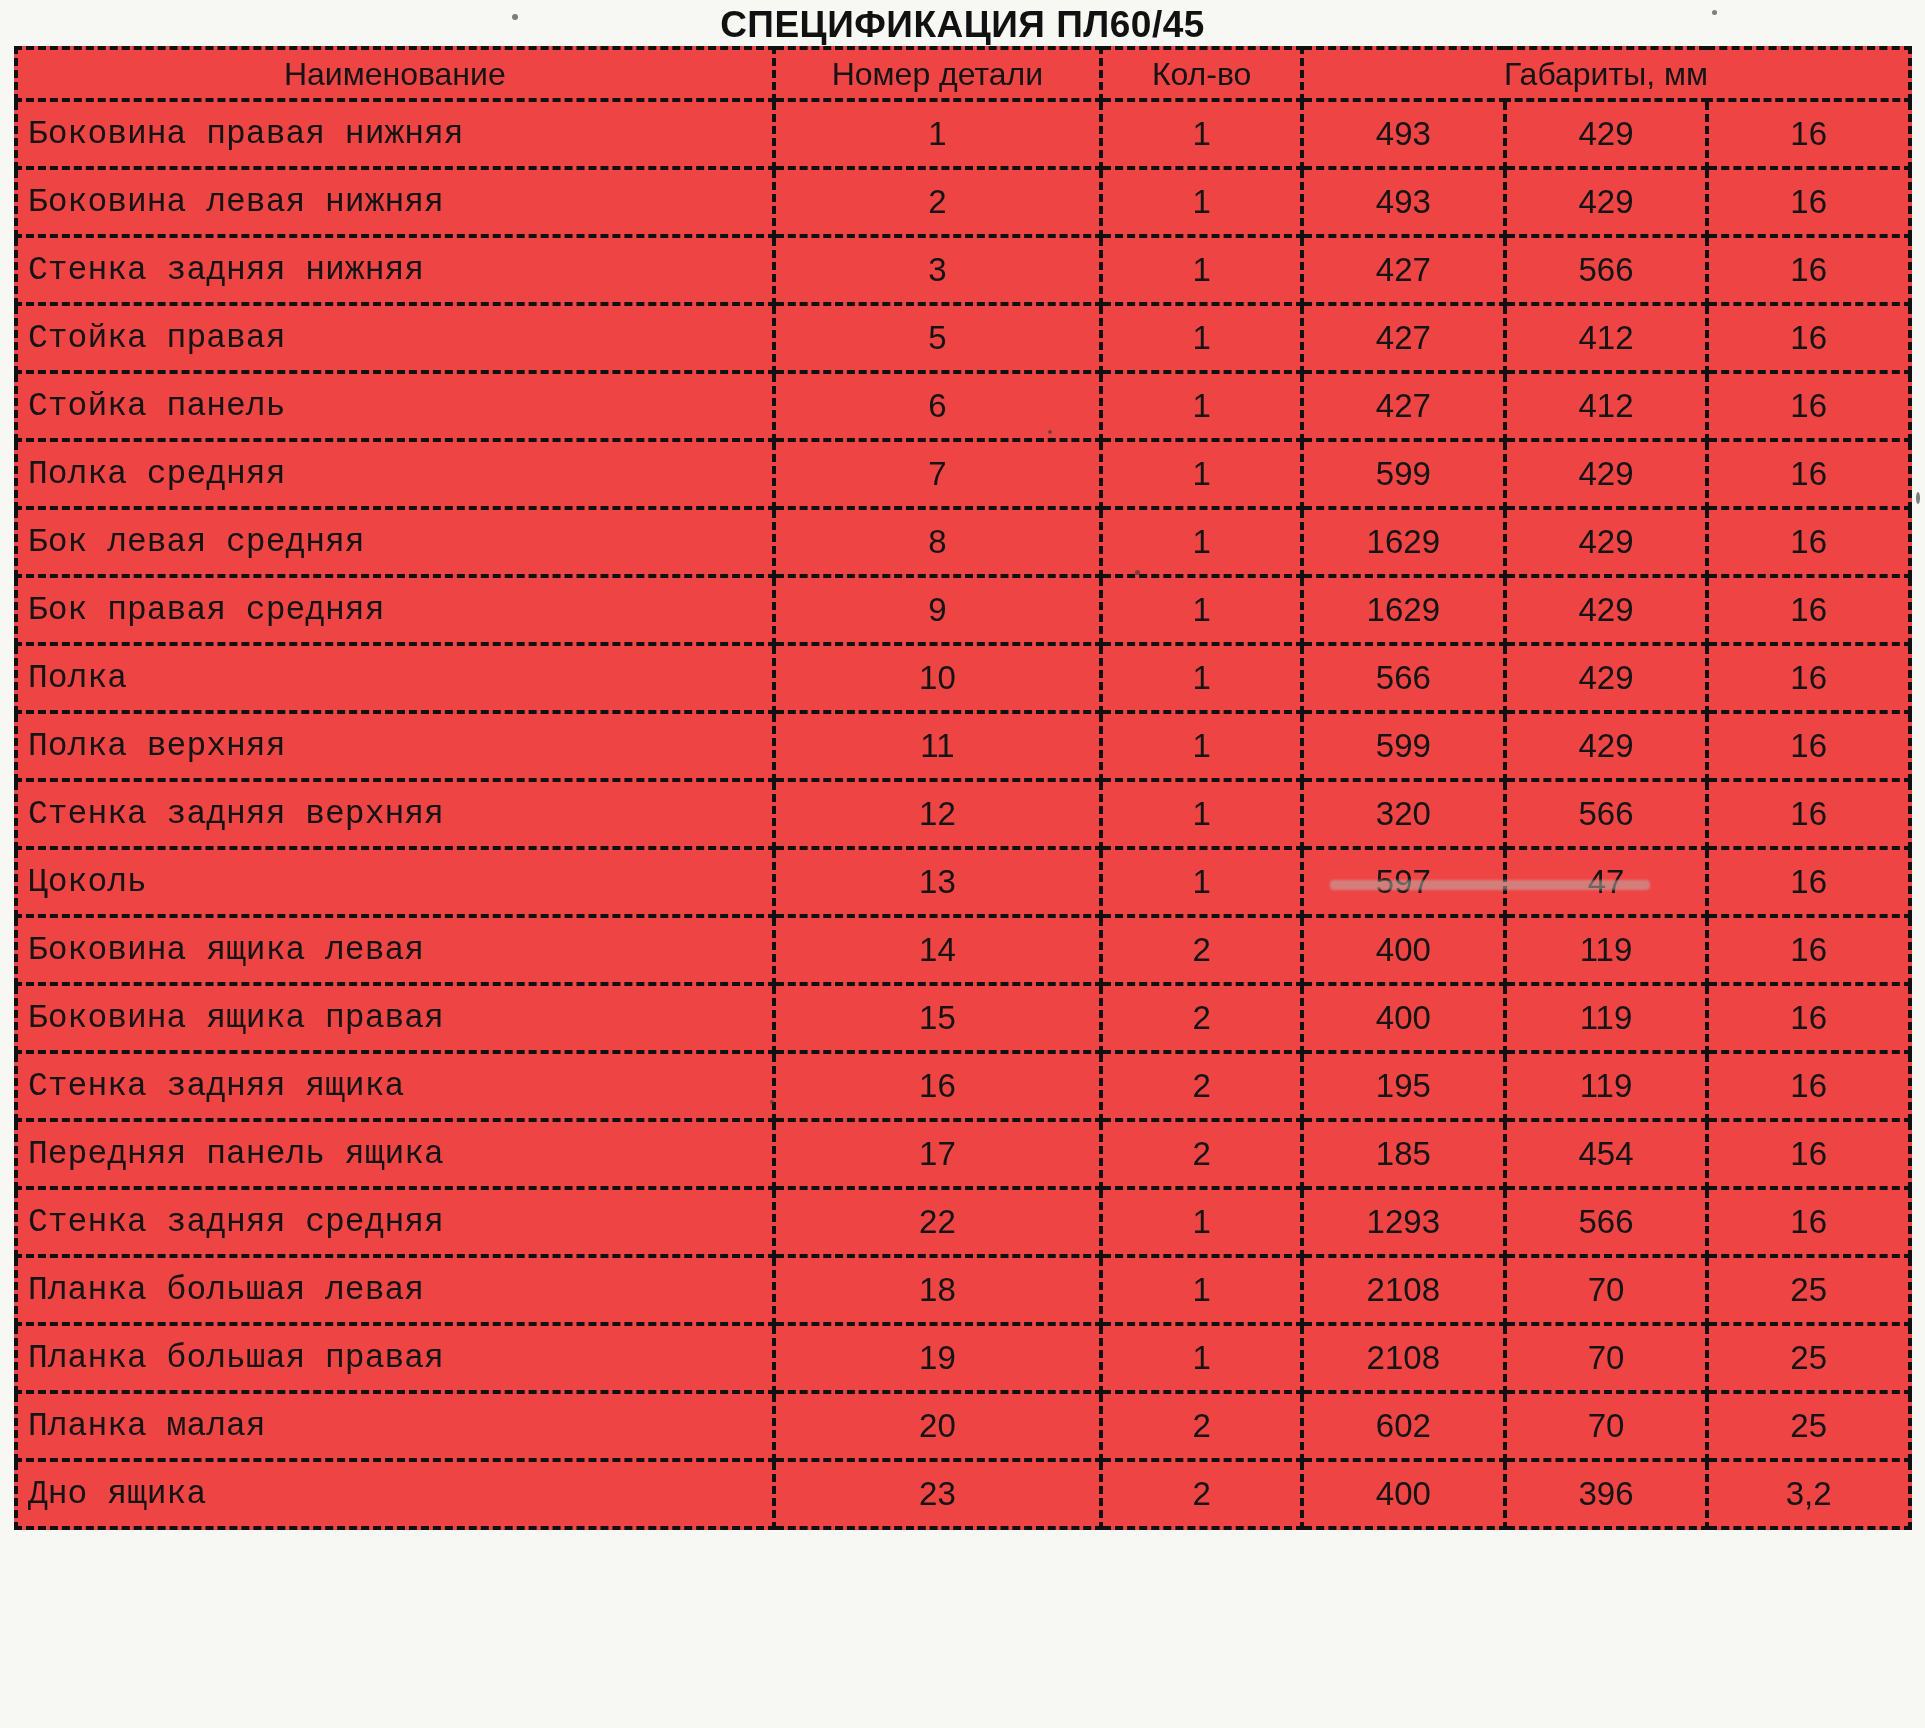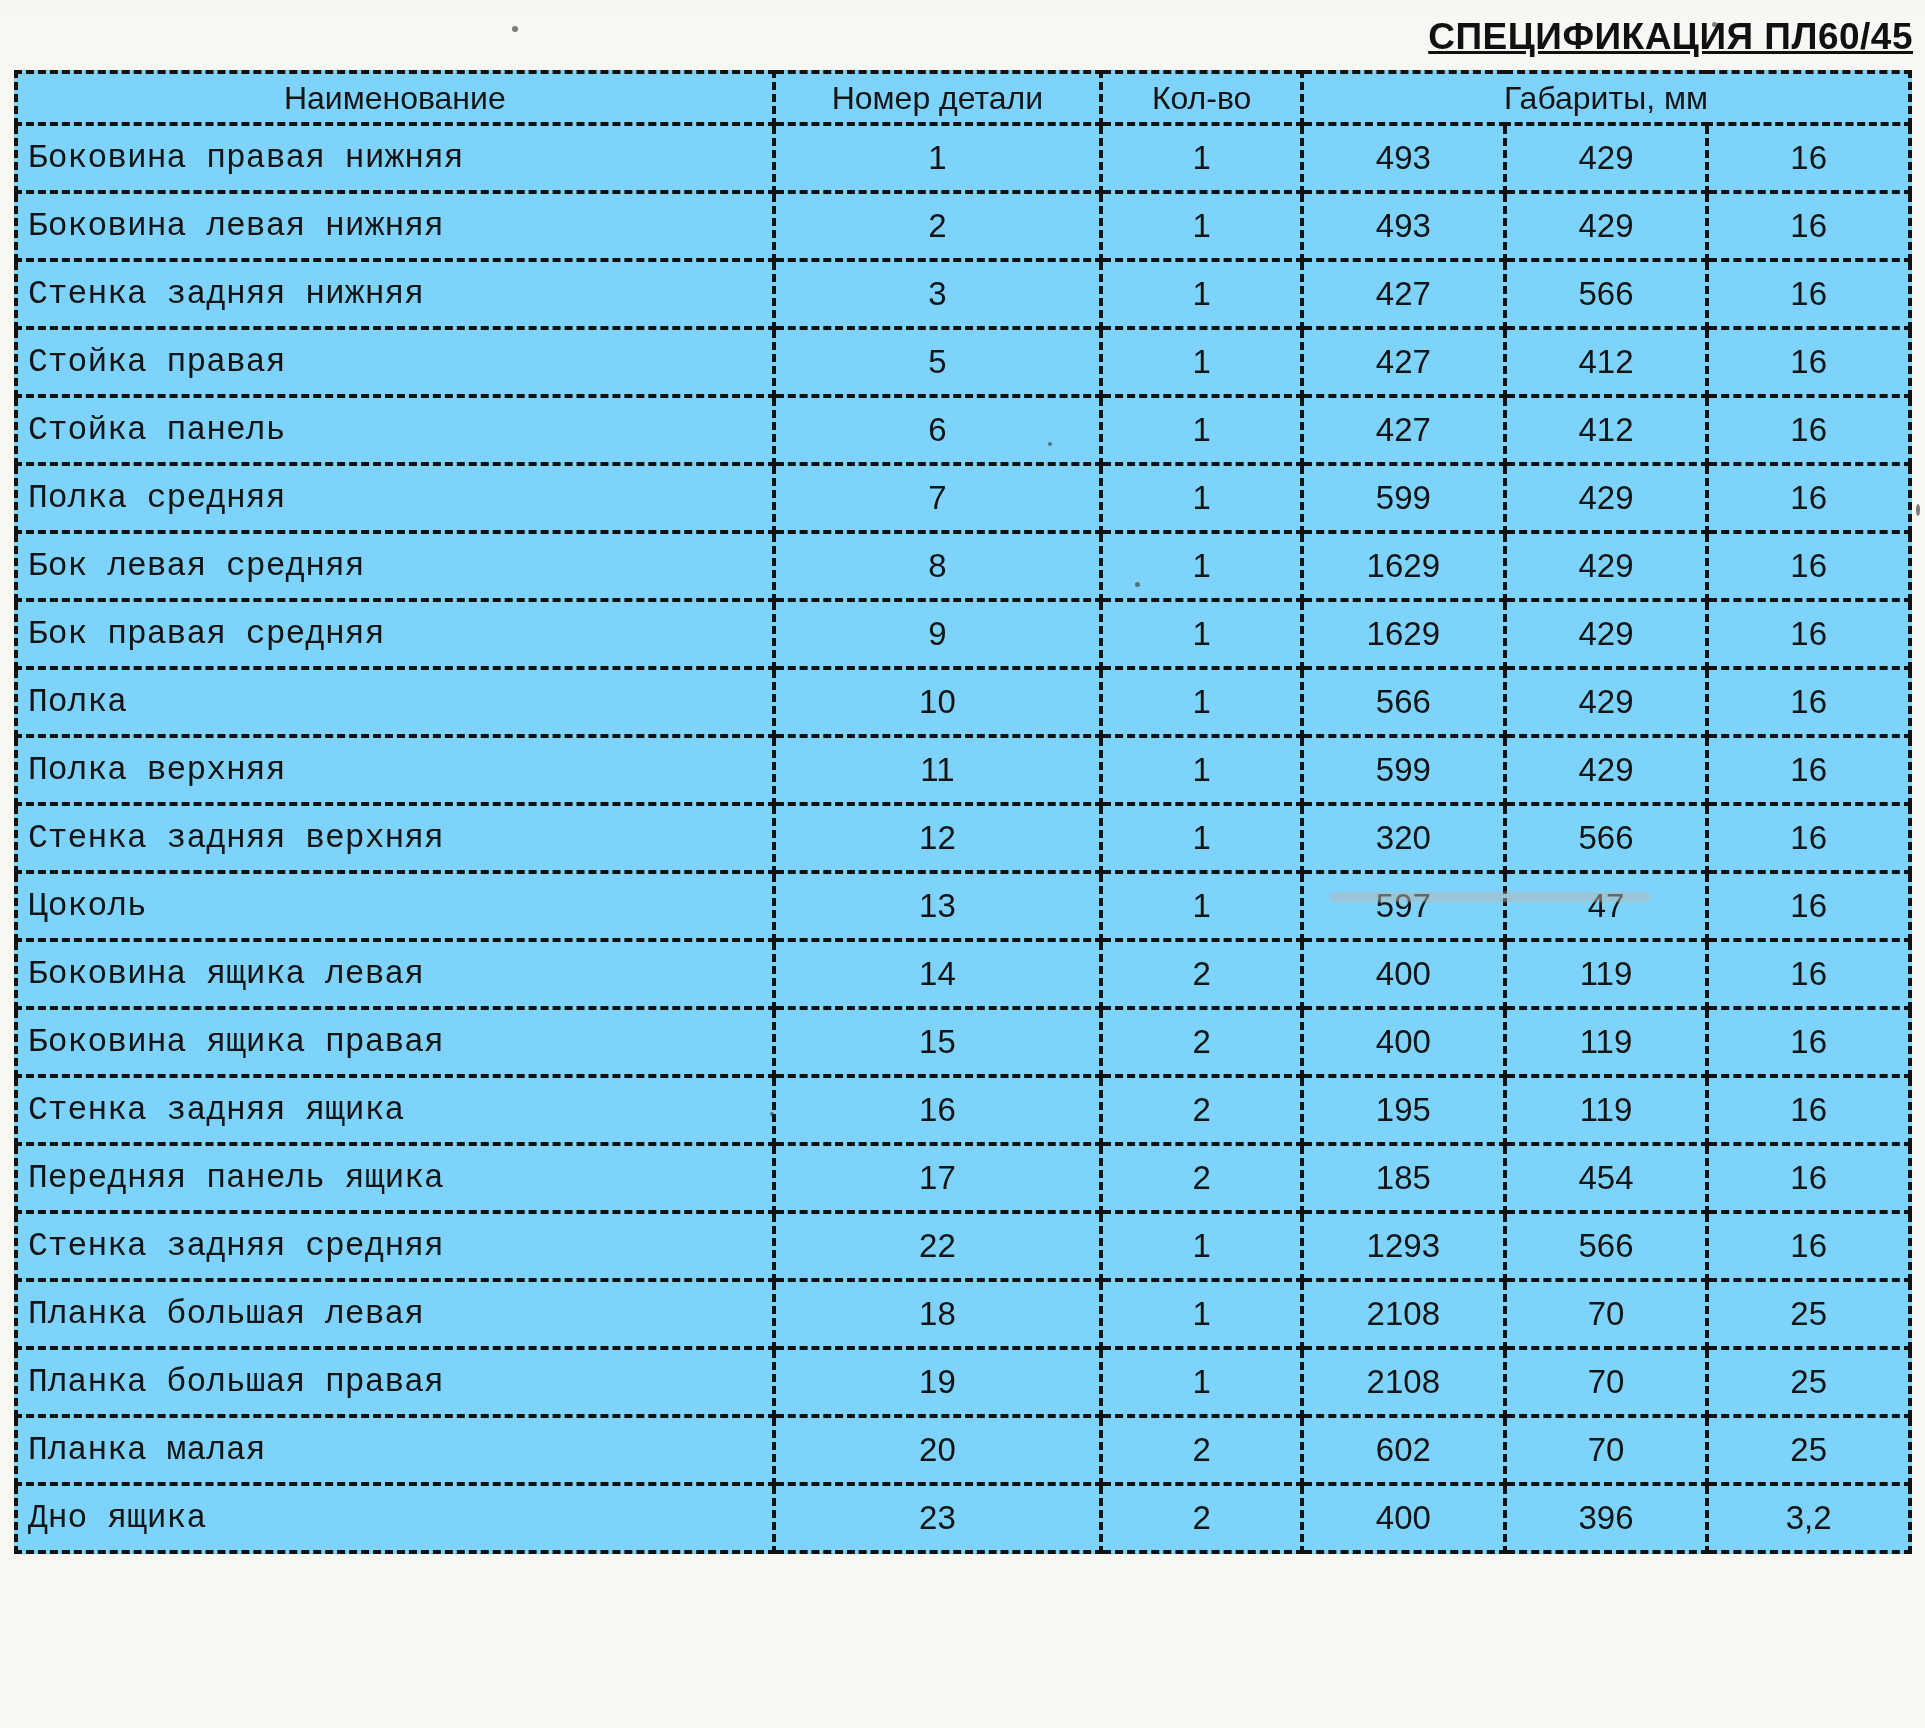--- a/index.html
+++ b/index.html
@@ -12,37 +12,36 @@
     font-family: "Liberation Sans", sans-serif;
     color: #141414;
   }
   .page {
     position: relative;
     width: 1925px;
     height: 1728px;
     background: #f7f7f4;
   }
   .title {
-    margin: 12px;
+    margin: 0;
     padding-top: 4px;
     height: 42px;
-    text-align: right;
+    text-align: center;
     font-size: 37px;
     font-weight: bold;
     letter-spacing: 0.5px;
     line-height: 42px;
     color: #111;
-    text-decoration: underline;
   }
   table.spec {
     border-collapse: collapse;
     table-layout: fixed;
     width: 1898px;
     margin-left: 14px;
-    background: #7dd3fc;
+    background: #ef4444;
   }
   table.spec th, table.spec td {
     border: 4px dashed #111;
     font-weight: normal;
     overflow: hidden;
     white-space: nowrap;
   }
   table.spec th {
     height: 48px;
     font-size: 32px;

